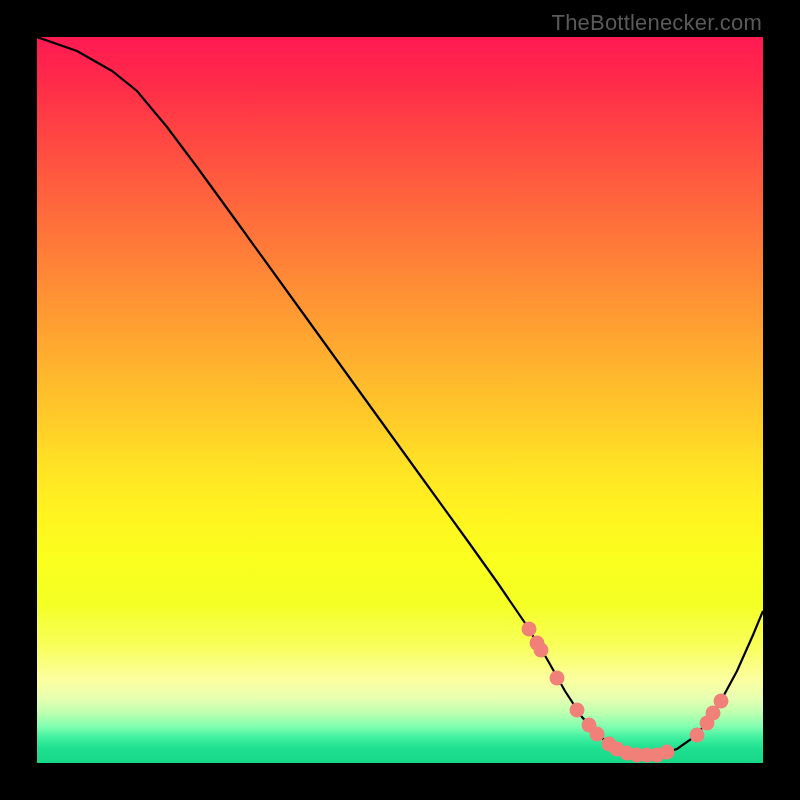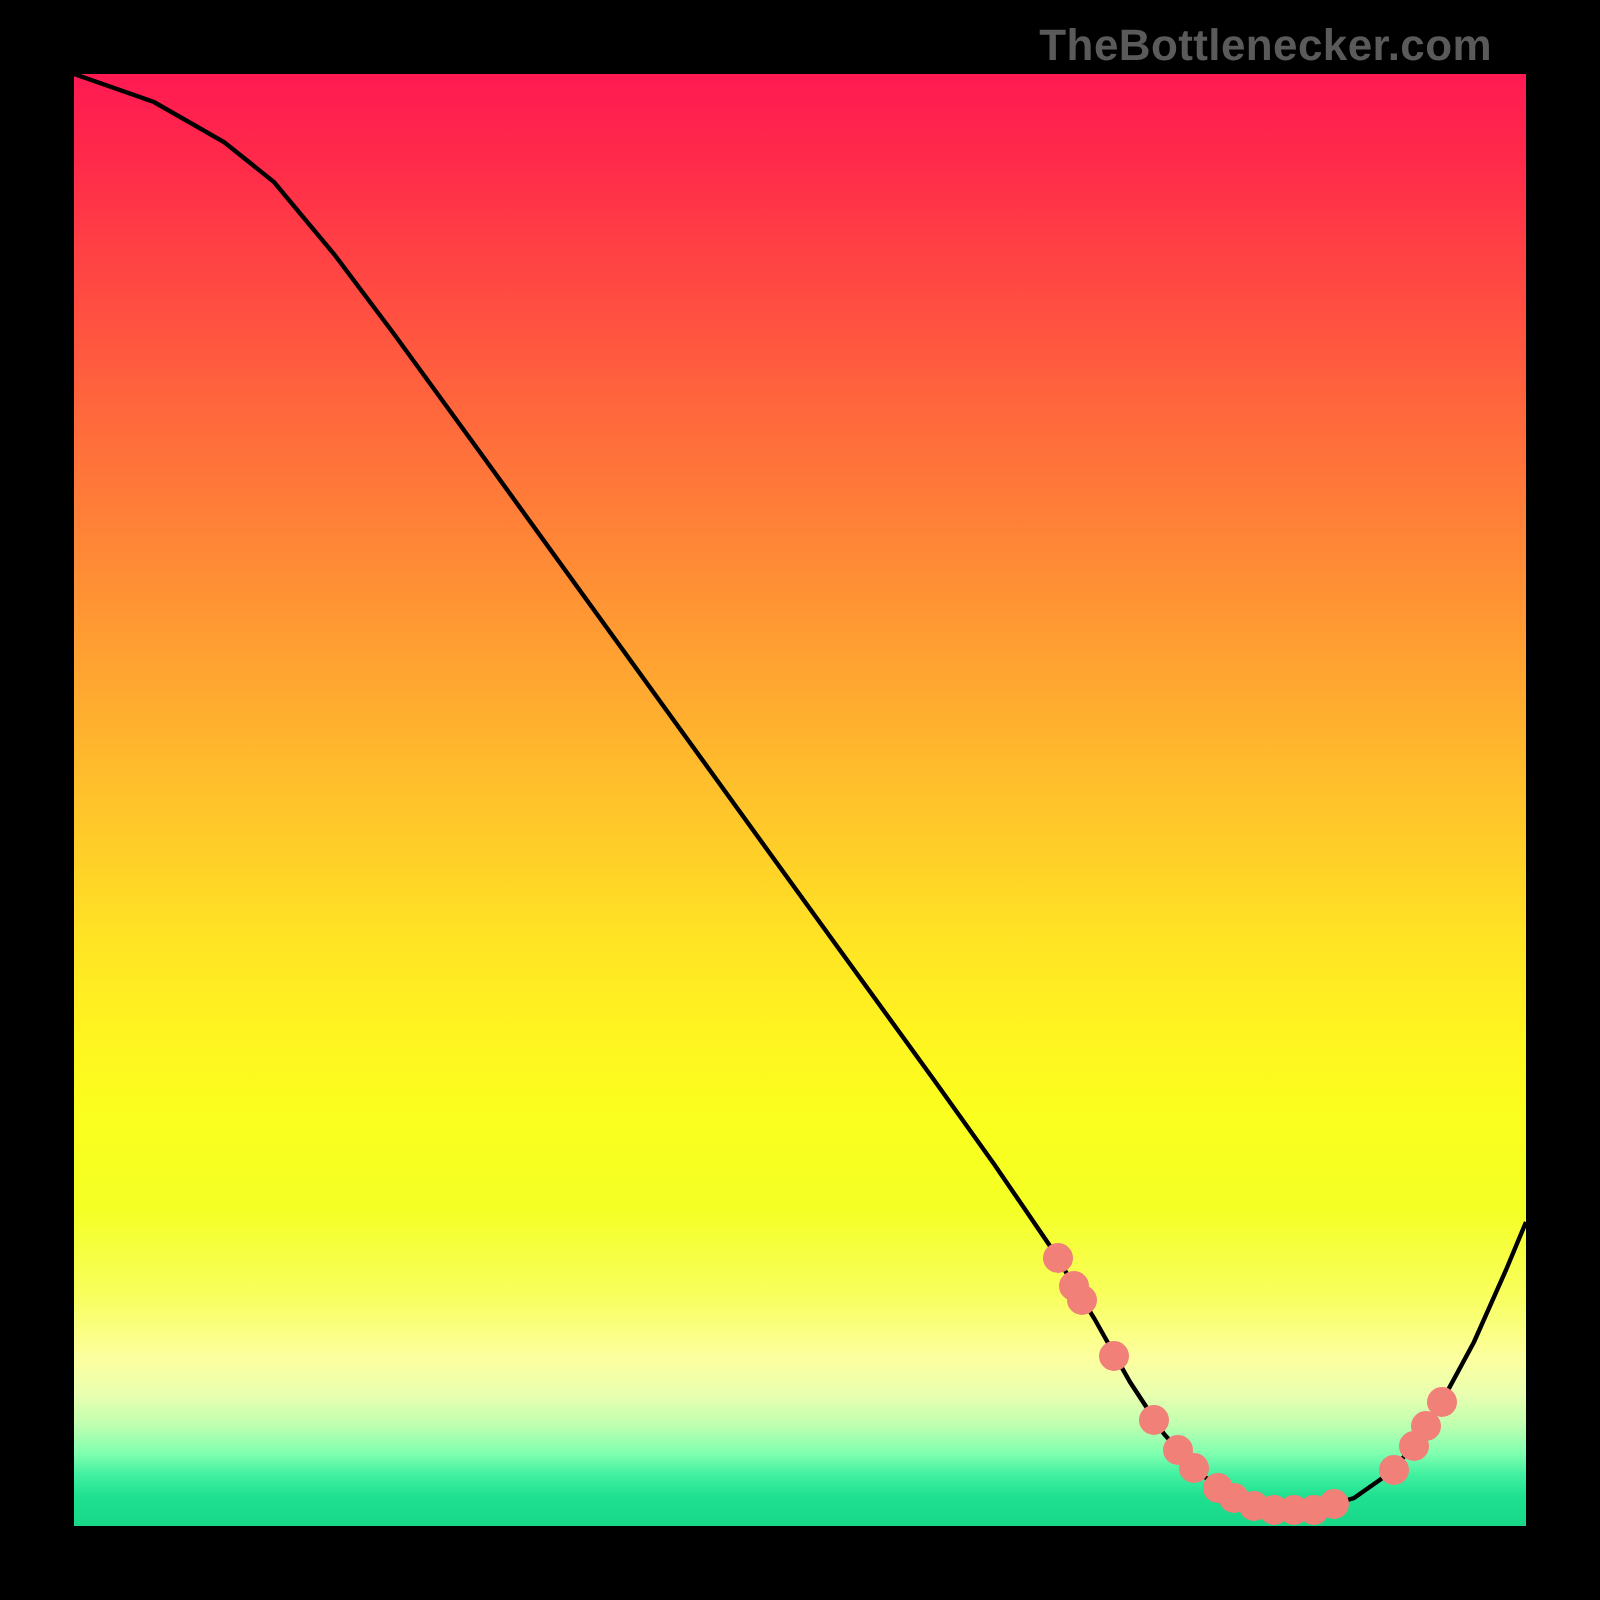--- a/index.html
+++ b/index.html
@@ -59,25 +59,25 @@
     fill: none;
     stroke: #000;
     stroke-width: 2.2;
   }
   .dot {
     fill: #f08078;
   }
   .watermark {
     position: absolute;
     top: 10px;
-    right: 54px;
+    right: 38px;
     color: #5a5a5a;
     font-size: 22px;
     letter-spacing: 0.2px;
-    font-weight: bold;
+    font-weight: normal;
   }
 </style>
 </head>
 <body>
 
 <div class="outer">
   <div class="watermark">TheBottlenecker.com</div>
   <div class="plot-area">
     <div class="gradient-bg"></div>
     <svg class="curve-svg" viewBox="0 0 726 726" preserveAspectRatio="none">

